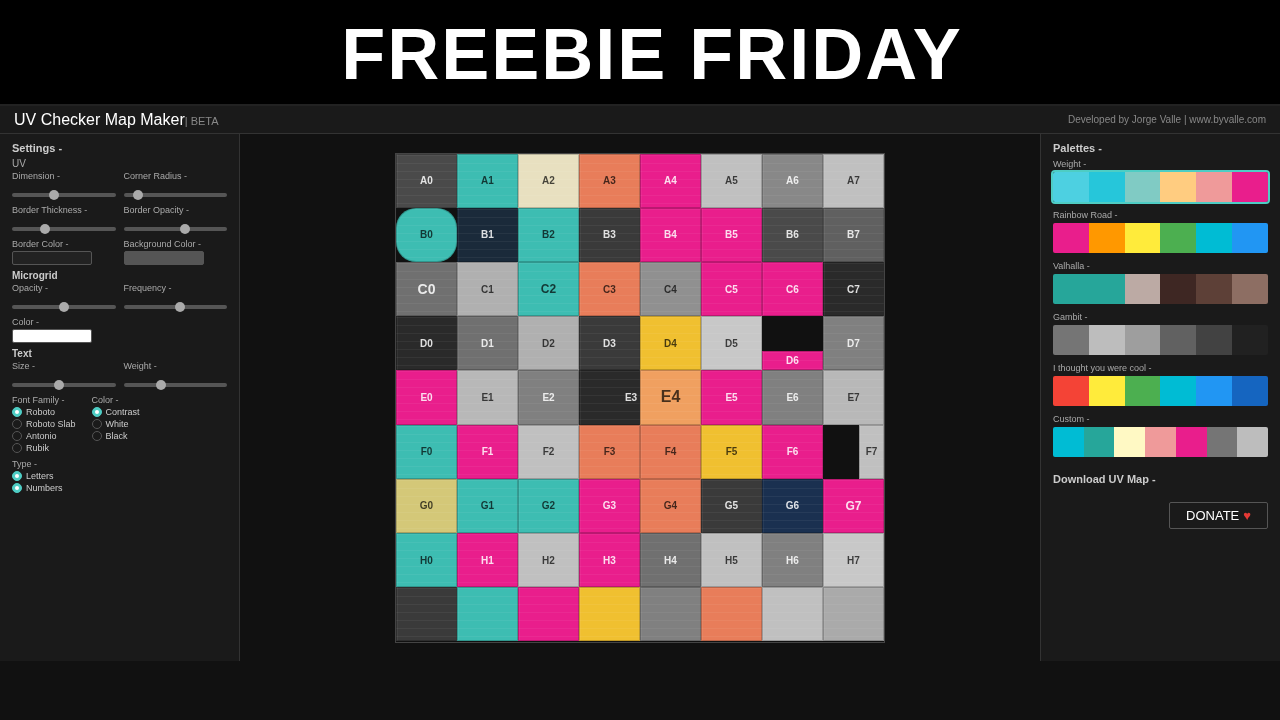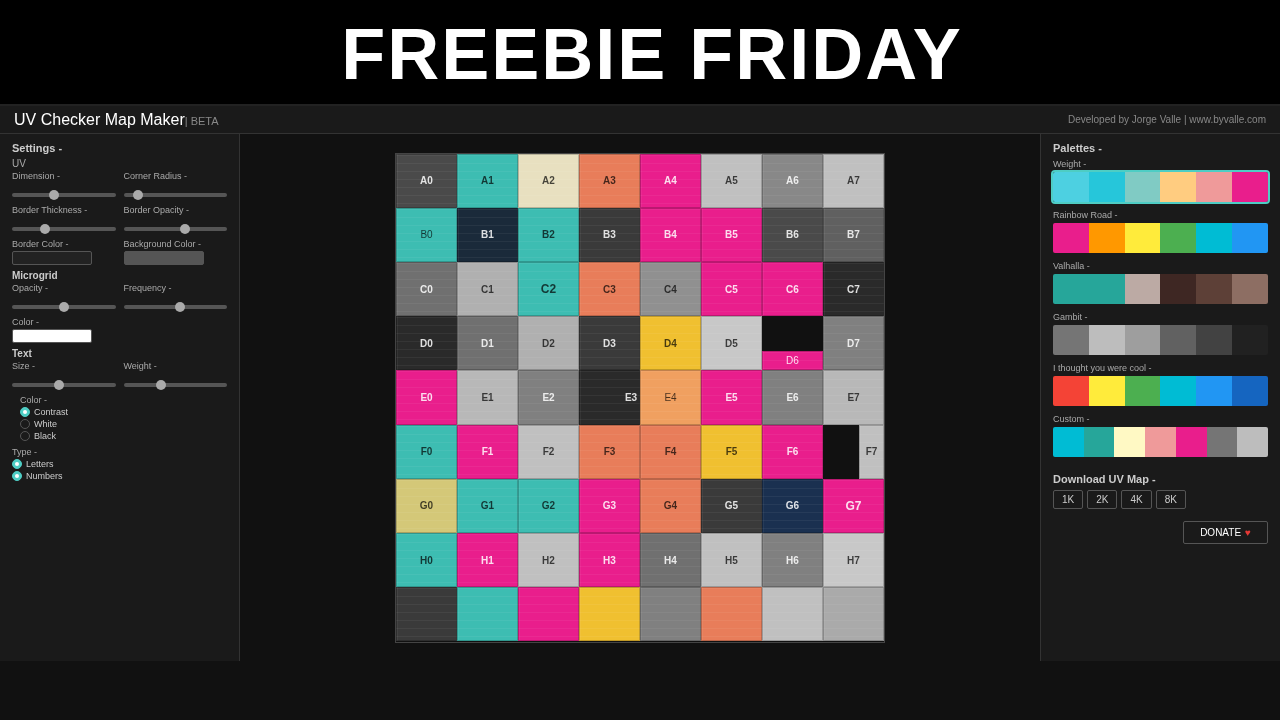--- a/index.html
+++ b/index.html
@@ -156,21 +156,21 @@
       font-size: 10px;
       cursor: pointer;
       border-radius: 2px;
     }
     
     .donate-btn {
       background: #1a1a1a;
       border: 1px solid #555;
       color: #fff;
       padding: 5px 16px;
-      font-size: 10px;
+      font-size: 13px;
       cursor: pointer;
       border-radius: 2px;
       margin-top: 12px;
       float: right;
       display: flex;
       align-items: center;
       gap: 4px;
     }
     .heart { color: #e53935; }
     
@@ -256,20 +256,39 @@
         <div class="control-label">Size -</div>
         <input type="range" value="45" min="0" max="100" style="">
       </div>
       <div class="control-group">
         <div class="control-label">Weight -</div>
         <input type="range" value="35" min="0" max="100" style="">
       </div>
     </div>
 
     <div class="control-row" style="align-items:flex-start; margin-top:2px;">
+      <div>
+        <div class="control-label">Font Family -</div>
+        <div class="radio-item">
+          <div class="radio-dot selected"></div>
+          <span>Roboto</span>
+        </div>
+        <div class="radio-item">
+          <div class="radio-dot"></div>
+          <span>Roboto Slab</span>
+        </div>
+        <div class="radio-item">
+          <div class="radio-dot"></div>
+          <span>Antonio</span>
+        </div>
+        <div class="radio-item">
+          <div class="radio-dot"></div>
+          <span>Rubik</span>
+        </div>
+      </div>
       <div style="margin-left:8px;">
         <div class="control-label">Color -</div>
         <div class="radio-item">
           <div class="radio-dot selected"></div>
           <span>Contrast</span>
         </div>
         <div class="radio-item">
           <div class="radio-dot"></div>
           <span>White</span>
         </div>
@@ -296,49 +315,49 @@
   <div class="grid-area">
     <div class="uv-grid" id="uv-grid">
         <div class="uv-cell" style="background: linear-gradient(rgba(255, 255, 255, 0.05) 1px, transparent 1px) 0% 0% / 8px 8px, linear-gradient(90deg, rgba(255, 255, 255, 0.05) 1px, transparent 1px) rgb(74, 74, 74); color: rgba(255, 255, 255, 0.85); font-size: 10px; font-weight: bold;">A0</div>
         <div class="uv-cell" style="background: linear-gradient(rgba(255, 255, 255, 0.05) 1px, transparent 1px) 0% 0% / 8px 8px, linear-gradient(90deg, rgba(255, 255, 255, 0.05) 1px, transparent 1px) rgb(61, 189, 178); color: rgba(0, 0, 0, 0.7); font-size: 10px; font-weight: bold; text-align: right;">A1</div>
         <div class="uv-cell" style="background: linear-gradient(rgba(255, 255, 255, 0.05) 1px, transparent 1px) 0% 0% / 8px 8px, linear-gradient(90deg, rgba(255, 255, 255, 0.05) 1px, transparent 1px) rgb(232, 224, 192); color: rgba(0, 0, 0, 0.7); font-size: 10px; font-weight: bold;">A2</div>
         <div class="uv-cell" style="background: linear-gradient(rgba(255, 255, 255, 0.05) 1px, transparent 1px) 0% 0% / 8px 8px, linear-gradient(90deg, rgba(255, 255, 255, 0.05) 1px, transparent 1px) rgb(232, 125, 90); color: rgba(0, 0, 0, 0.7); font-size: 10px; font-weight: bold;">A3</div>
         <div class="uv-cell" style="background: linear-gradient(rgba(255, 255, 255, 0.05) 1px, transparent 1px) 0% 0% / 8px 8px, linear-gradient(90deg, rgba(255, 255, 255, 0.05) 1px, transparent 1px) rgb(233, 30, 140); color: rgba(255, 255, 255, 0.85); font-size: 10px; font-weight: bold;">A4</div>
         <div class="uv-cell" style="background: linear-gradient(rgba(255, 255, 255, 0.05) 1px, transparent 1px) 0% 0% / 8px 8px, linear-gradient(90deg, rgba(255, 255, 255, 0.05) 1px, transparent 1px) rgb(192, 192, 192); color: rgba(0, 0, 0, 0.7); font-size: 10px; font-weight: bold;">A5</div>
         <div class="uv-cell" style="background: linear-gradient(rgba(255, 255, 255, 0.05) 1px, transparent 1px) 0% 0% / 8px 8px, linear-gradient(90deg, rgba(255, 255, 255, 0.05) 1px, transparent 1px) rgb(136, 136, 136); color: rgba(255, 255, 255, 0.85); font-size: 10px; font-weight: bold;">A6</div>
         <div class="uv-cell" style="background: linear-gradient(rgba(255, 255, 255, 0.05) 1px, transparent 1px) 0% 0% / 8px 8px, linear-gradient(90deg, rgba(255, 255, 255, 0.05) 1px, transparent 1px) rgb(192, 192, 192); color: rgba(0, 0, 0, 0.7); font-size: 10px; font-weight: bold;">A7</div>
-        <div class="uv-cell" style="background: linear-gradient(rgba(255, 255, 255, 0.05) 1px, transparent 1px) 0% 0% / 8px 8px, linear-gradient(90deg, rgba(255, 255, 255, 0.05) 1px, transparent 1px) rgb(61, 189, 178); color: rgba(0, 0, 0, 0.7); font-size: 10px; font-weight: normal;">B0</div>
+        <div class="uv-cell" style="background: linear-gradient(rgba(255, 255, 255, 0.05) 1px, transparent 1px) 0% 0% / 8px 8px, linear-gradient(90deg, rgba(255, 255, 255, 0.05) 1px, transparent 1px) rgb(61, 189, 178); color: rgba(0, 0, 0, 0.7); font-size: 10px; font-weight: bold; border-radius: 20px;">B0</div>
         <div class="uv-cell" style="background: linear-gradient(rgba(255, 255, 255, 0.05) 1px, transparent 1px) 0% 0% / 8px 8px, linear-gradient(90deg, rgba(255, 255, 255, 0.05) 1px, transparent 1px) rgb(26, 42, 58); color: rgba(255, 255, 255, 0.85); font-size: 10px; font-weight: bold;">B1</div>
         <div class="uv-cell" style="background: linear-gradient(rgba(255, 255, 255, 0.05) 1px, transparent 1px) 0% 0% / 8px 8px, linear-gradient(90deg, rgba(255, 255, 255, 0.05) 1px, transparent 1px) rgb(61, 189, 178); color: rgba(0, 0, 0, 0.7); font-size: 10px; font-weight: bold;">B2</div>
         <div class="uv-cell" style="background: linear-gradient(rgba(255, 255, 255, 0.05) 1px, transparent 1px) 0% 0% / 8px 8px, linear-gradient(90deg, rgba(255, 255, 255, 0.05) 1px, transparent 1px) rgb(58, 58, 58); color: rgba(255, 255, 255, 0.85); font-size: 10px; font-weight: bold;">B3</div>
         <div class="uv-cell" style="background: linear-gradient(rgba(255, 255, 255, 0.05) 1px, transparent 1px) 0% 0% / 8px 8px, linear-gradient(90deg, rgba(255, 255, 255, 0.05) 1px, transparent 1px) rgb(233, 30, 140); color: rgba(255, 255, 255, 0.85); font-size: 10px; font-weight: bold;">B4</div>
         <div class="uv-cell" style="background: linear-gradient(rgba(255, 255, 255, 0.05) 1px, transparent 1px) 0% 0% / 8px 8px, linear-gradient(90deg, rgba(255, 255, 255, 0.05) 1px, transparent 1px) rgb(233, 30, 140); color: rgba(255, 255, 255, 0.85); font-size: 10px; font-weight: bold;">B5</div>
         <div class="uv-cell" style="background: linear-gradient(rgba(255, 255, 255, 0.05) 1px, transparent 1px) 0% 0% / 8px 8px, linear-gradient(90deg, rgba(255, 255, 255, 0.05) 1px, transparent 1px) rgb(74, 74, 74); color: rgba(255, 255, 255, 0.85); font-size: 10px; font-weight: bold;">B6</div>
         <div class="uv-cell" style="background: linear-gradient(rgba(255, 255, 255, 0.05) 1px, transparent 1px) 0% 0% / 8px 8px, linear-gradient(90deg, rgba(255, 255, 255, 0.05) 1px, transparent 1px) rgb(96, 96, 96); color: rgba(255, 255, 255, 0.85); font-size: 10px; font-weight: bold;">B7</div>
-        <div class="uv-cell" style="background: linear-gradient(rgba(255, 255, 255, 0.05) 1px, transparent 1px) 0% 0% / 8px 8px, linear-gradient(90deg, rgba(255, 255, 255, 0.05) 1px, transparent 1px) rgb(112, 112, 112); color: rgba(255, 255, 255, 0.85); font-size: 10px; font-weight: bold;">C0</div>
+        <div class="uv-cell" style="background: linear-gradient(rgba(255, 255, 255, 0.05) 1px, transparent 1px) 0% 0% / 8px 8px, linear-gradient(90deg, rgba(255, 255, 255, 0.05) 1px, transparent 1px) rgb(112, 112, 112); color: rgba(255, 255, 255, 0.85); font-size: 14px; font-weight: bold;">C0</div>
         <div class="uv-cell" style="background: linear-gradient(rgba(255, 255, 255, 0.05) 1px, transparent 1px) 0% 0% / 8px 8px, linear-gradient(90deg, rgba(255, 255, 255, 0.05) 1px, transparent 1px) rgb(176, 176, 176); color: rgba(0, 0, 0, 0.7); font-size: 10px; font-weight: bold;">C1</div>
         <div class="uv-cell" style="background: linear-gradient(rgba(255, 255, 255, 0.05) 1px, transparent 1px) 0% 0% / 8px 8px, linear-gradient(90deg, rgba(255, 255, 255, 0.05) 1px, transparent 1px) rgb(61, 189, 178); color: rgba(0, 0, 0, 0.7); font-size: 12px; font-weight: bold;">C2</div>
         <div class="uv-cell" style="background: linear-gradient(rgba(255, 255, 255, 0.05) 1px, transparent 1px) 0% 0% / 8px 8px, linear-gradient(90deg, rgba(255, 255, 255, 0.05) 1px, transparent 1px) rgb(232, 125, 90); color: rgba(0, 0, 0, 0.7); font-size: 10px; font-weight: bold;">C3</div>
         <div class="uv-cell" style="background: linear-gradient(rgba(255, 255, 255, 0.05) 1px, transparent 1px) 0% 0% / 8px 8px, linear-gradient(90deg, rgba(255, 255, 255, 0.05) 1px, transparent 1px) rgb(144, 144, 144); color: rgba(0, 0, 0, 0.7); font-size: 10px; font-weight: bold;">C4</div>
         <div class="uv-cell" style="background: linear-gradient(rgba(255, 255, 255, 0.05) 1px, transparent 1px) 0% 0% / 8px 8px, linear-gradient(90deg, rgba(255, 255, 255, 0.05) 1px, transparent 1px) rgb(233, 30, 140); color: rgba(255, 255, 255, 0.85); font-size: 10px; font-weight: bold;">C5</div>
         <div class="uv-cell" style="background: linear-gradient(rgba(255, 255, 255, 0.05) 1px, transparent 1px) 0% 0% / 8px 8px, linear-gradient(90deg, rgba(255, 255, 255, 0.05) 1px, transparent 1px) rgb(233, 30, 140); color: rgba(255, 255, 255, 0.85); font-size: 10px; font-weight: bold;">C6</div>
         <div class="uv-cell" style="background: linear-gradient(rgba(255, 255, 255, 0.05) 1px, transparent 1px) 0% 0% / 8px 8px, linear-gradient(90deg, rgba(255, 255, 255, 0.05) 1px, transparent 1px) rgb(42, 42, 42); color: rgba(255, 255, 255, 0.85); font-size: 10px; font-weight: bold;">C7</div>
         <div class="uv-cell" style="background: linear-gradient(rgba(255, 255, 255, 0.05) 1px, transparent 1px) 0% 0% / 8px 8px, linear-gradient(90deg, rgba(255, 255, 255, 0.05) 1px, transparent 1px) rgb(42, 42, 42); color: rgba(255, 255, 255, 0.85); font-size: 10px; font-weight: bold;">D0</div>
         <div class="uv-cell" style="background: linear-gradient(rgba(255, 255, 255, 0.05) 1px, transparent 1px) 0% 0% / 8px 8px, linear-gradient(90deg, rgba(255, 255, 255, 0.05) 1px, transparent 1px) rgb(112, 112, 112); color: rgba(255, 255, 255, 0.85); font-size: 10px; font-weight: bold;">D1</div>
         <div class="uv-cell" style="background: linear-gradient(rgba(255, 255, 255, 0.05) 1px, transparent 1px) 0% 0% / 8px 8px, linear-gradient(90deg, rgba(255, 255, 255, 0.05) 1px, transparent 1px) rgb(176, 176, 176); color: rgba(0, 0, 0, 0.7); font-size: 10px; font-weight: bold;">D2</div>
         <div class="uv-cell" style="background: linear-gradient(rgba(255, 255, 255, 0.05) 1px, transparent 1px) 0% 0% / 8px 8px, linear-gradient(90deg, rgba(255, 255, 255, 0.05) 1px, transparent 1px) rgb(58, 58, 58); color: rgba(255, 255, 255, 0.85); font-size: 10px; font-weight: bold;">D3</div>
         <div class="uv-cell" style="background: linear-gradient(rgba(255, 255, 255, 0.05) 1px, transparent 1px) 0% 0% / 8px 8px, linear-gradient(90deg, rgba(255, 255, 255, 0.05) 1px, transparent 1px) rgb(240, 192, 48); color: rgba(0, 0, 0, 0.7); font-size: 10px; font-weight: bold;">D4</div>
         <div class="uv-cell" style="background: linear-gradient(rgba(255, 255, 255, 0.05) 1px, transparent 1px) 0% 0% / 8px 8px, linear-gradient(90deg, rgba(255, 255, 255, 0.05) 1px, transparent 1px) rgb(200, 200, 200); color: rgba(0, 0, 0, 0.7); font-size: 10px; font-weight: bold;">D5</div>
-        <div class="uv-cell" style="background: linear-gradient(rgba(255, 255, 255, 0.05) 1px, transparent 1px) 0% 0% / 8px 8px, linear-gradient(90deg, rgba(255, 255, 255, 0.05) 1px, transparent 1px) rgb(233, 30, 140); color: rgba(255, 255, 255, 0.85); font-size: 10px; font-weight: normal; margin-top: 35px;">D6</div>
+        <div class="uv-cell" style="background: linear-gradient(rgba(255, 255, 255, 0.05) 1px, transparent 1px) 0% 0% / 8px 8px, linear-gradient(90deg, rgba(255, 255, 255, 0.05) 1px, transparent 1px) rgb(233, 30, 140); color: rgba(255, 255, 255, 0.85); font-size: 10px; font-weight: bold; margin-top: 35px;">D6</div>
         <div class="uv-cell" style="background: linear-gradient(rgba(255, 255, 255, 0.05) 1px, transparent 1px) 0% 0% / 8px 8px, linear-gradient(90deg, rgba(255, 255, 255, 0.05) 1px, transparent 1px) rgb(128, 128, 128); color: rgba(255, 255, 255, 0.85); font-size: 10px; font-weight: bold;">D7</div>
         <div class="uv-cell" style="background: linear-gradient(rgba(255, 255, 255, 0.05) 1px, transparent 1px) 0% 0% / 8px 8px, linear-gradient(90deg, rgba(255, 255, 255, 0.05) 1px, transparent 1px) rgb(233, 30, 140); color: rgba(255, 255, 255, 0.85); font-size: 10px; font-weight: bold;">E0</div>
         <div class="uv-cell" style="background: linear-gradient(rgba(255, 255, 255, 0.05) 1px, transparent 1px) 0% 0% / 8px 8px, linear-gradient(90deg, rgba(255, 255, 255, 0.05) 1px, transparent 1px) rgb(184, 184, 184); color: rgba(0, 0, 0, 0.7); font-size: 10px; font-weight: bold;">E1</div>
         <div class="uv-cell" style="background: linear-gradient(rgba(255, 255, 255, 0.05) 1px, transparent 1px) 0% 0% / 8px 8px, linear-gradient(90deg, rgba(255, 255, 255, 0.05) 1px, transparent 1px) rgb(128, 128, 128); color: rgba(255, 255, 255, 0.85); font-size: 10px; font-weight: bold;">E2</div>
         <div class="uv-cell" style="background: linear-gradient(rgba(255, 255, 255, 0.05) 1px, transparent 1px) 0% 0% / 8px 8px, linear-gradient(90deg, rgba(255, 255, 255, 0.05) 1px, transparent 1px) rgb(42, 42, 42); color: rgba(255, 255, 255, 0.85); font-size: 10px; font-weight: bold; padding-left: 43px;">E3</div>
-        <div class="uv-cell" style="background: linear-gradient(rgba(255, 255, 255, 0.05) 1px, transparent 1px) 0% 0% / 8px 8px, linear-gradient(90deg, rgba(255, 255, 255, 0.05) 1px, transparent 1px) rgb(240, 160, 96); color: rgba(0, 0, 0, 0.7); font-size: 10px; font-weight: normal;">E4</div>
+        <div class="uv-cell" style="background: linear-gradient(rgba(255, 255, 255, 0.05) 1px, transparent 1px) 0% 0% / 8px 8px, linear-gradient(90deg, rgba(255, 255, 255, 0.05) 1px, transparent 1px) rgb(240, 160, 96); color: rgba(0, 0, 0, 0.7); font-size: 16px; font-weight: bold;">E4</div>
         <div class="uv-cell" style="background: linear-gradient(rgba(255, 255, 255, 0.05) 1px, transparent 1px) 0% 0% / 8px 8px, linear-gradient(90deg, rgba(255, 255, 255, 0.05) 1px, transparent 1px) rgb(233, 30, 140); color: rgba(255, 255, 255, 0.85); font-size: 10px; font-weight: bold;">E5</div>
         <div class="uv-cell" style="background: linear-gradient(rgba(255, 255, 255, 0.05) 1px, transparent 1px) 0% 0% / 8px 8px, linear-gradient(90deg, rgba(255, 255, 255, 0.05) 1px, transparent 1px) rgb(128, 128, 128); color: rgba(255, 255, 255, 0.85); font-size: 10px; font-weight: bold;">E6</div>
         <div class="uv-cell" style="background: linear-gradient(rgba(255, 255, 255, 0.05) 1px, transparent 1px) 0% 0% / 8px 8px, linear-gradient(90deg, rgba(255, 255, 255, 0.05) 1px, transparent 1px) rgb(184, 184, 184); color: rgba(0, 0, 0, 0.7); font-size: 10px; font-weight: bold;">E7</div>
         <div class="uv-cell" style="background: linear-gradient(rgba(255, 255, 255, 0.05) 1px, transparent 1px) 0% 0% / 8px 8px, linear-gradient(90deg, rgba(255, 255, 255, 0.05) 1px, transparent 1px) rgb(61, 189, 178); color: rgba(0, 0, 0, 0.7); font-size: 10px; font-weight: bold;">F0</div>
         <div class="uv-cell" style="background: linear-gradient(rgba(255, 255, 255, 0.05) 1px, transparent 1px) 0% 0% / 8px 8px, linear-gradient(90deg, rgba(255, 255, 255, 0.05) 1px, transparent 1px) rgb(233, 30, 140); color: rgba(255, 255, 255, 0.85); font-size: 10px; font-weight: bold;">F1</div>
         <div class="uv-cell" style="background: linear-gradient(rgba(255, 255, 255, 0.05) 1px, transparent 1px) 0% 0% / 8px 8px, linear-gradient(90deg, rgba(255, 255, 255, 0.05) 1px, transparent 1px) rgb(192, 192, 192); color: rgba(0, 0, 0, 0.7); font-size: 10px; font-weight: bold;">F2</div>
         <div class="uv-cell" style="background: linear-gradient(rgba(255, 255, 255, 0.05) 1px, transparent 1px) 0% 0% / 8px 8px, linear-gradient(90deg, rgba(255, 255, 255, 0.05) 1px, transparent 1px) rgb(232, 125, 90); color: rgba(0, 0, 0, 0.7); font-size: 10px; font-weight: bold;">F3</div>
         <div class="uv-cell" style="background: linear-gradient(rgba(255, 255, 255, 0.05) 1px, transparent 1px) 0% 0% / 8px 8px, linear-gradient(90deg, rgba(255, 255, 255, 0.05) 1px, transparent 1px) rgb(232, 125, 90); color: rgba(0, 0, 0, 0.7); font-size: 10px; font-weight: bold;">F4</div>
         <div class="uv-cell" style="background: linear-gradient(rgba(255, 255, 255, 0.05) 1px, transparent 1px) 0% 0% / 8px 8px, linear-gradient(90deg, rgba(255, 255, 255, 0.05) 1px, transparent 1px) rgb(240, 192, 48); color: rgba(0, 0, 0, 0.7); font-size: 10px; font-weight: bold;">F5</div>
         <div class="uv-cell" style="background: linear-gradient(rgba(255, 255, 255, 0.05) 1px, transparent 1px) 0% 0% / 8px 8px, linear-gradient(90deg, rgba(255, 255, 255, 0.05) 1px, transparent 1px) rgb(233, 30, 140); color: rgba(255, 255, 255, 0.85); font-size: 10px; font-weight: bold;">F6</div>
@@ -441,26 +460,20 @@
         <div class="palette-swatch" style="background:#fff9c4;"></div>
         <div class="palette-swatch" style="background:#ef9a9a;"></div>
         <div class="palette-swatch" style="background:#e91e8c;"></div>
         <div class="palette-swatch" style="background:#757575;"></div>
         <div class="palette-swatch" style="background:#bdbdbd;"></div>
       </div>
     </div>
 
     <div class="download-section">
       <div class="download-title">Download UV Map -</div>
-      <div class="download-btns">
-        <button class="dl-btn">1K</button>
-        <button class="dl-btn">2K</button>
-        <button class="dl-btn">4K</button>
-        <button class="dl-btn">8K</button>
-      </div>
     </div>
 
     <button class="donate-btn">
       <span>DONATE</span>
       <span class="heart">♥</span>
     </button>
   </div>
 </div>
 
 </body></html>

